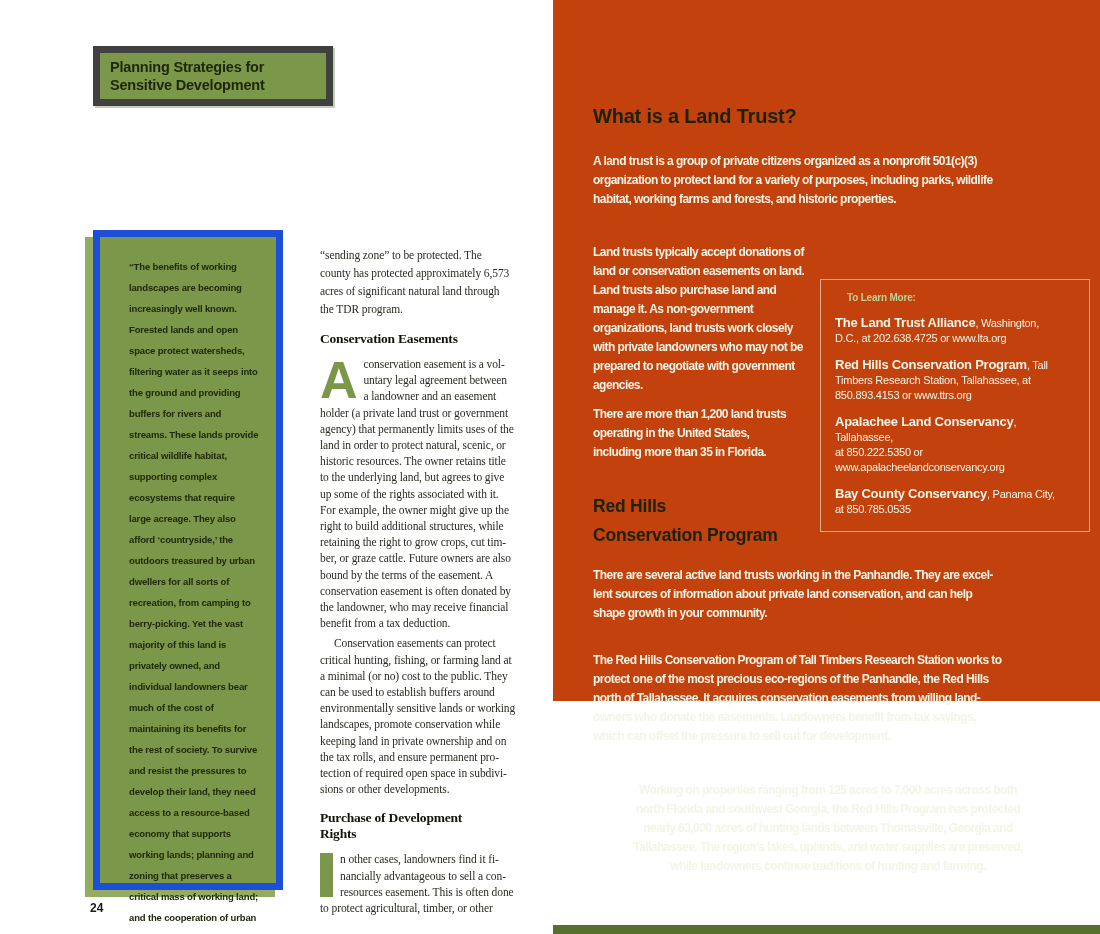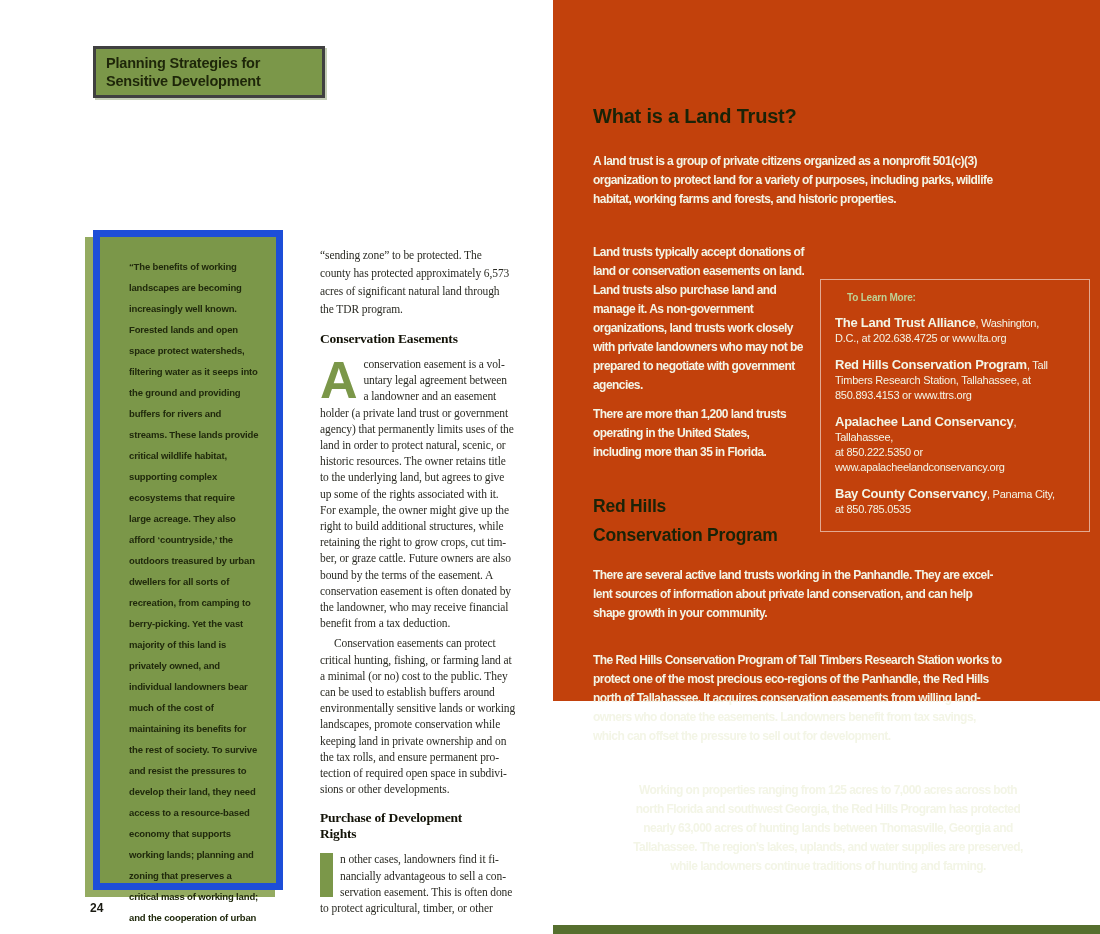--- a/index.html
+++ b/index.html
@@ -7,21 +7,21 @@
     width:1100px;height:934px;position:relative;background:#ffffff;
     font-family:"Liberation Sans",sans-serif;overflow:hidden;
   }
   .pre{white-space:pre-line;}
 
   
   .left-page{position:absolute;left:0;top:0;width:553px;height:934px;background:#fff;}
 
   .header-box{
     position:absolute;left:93px;top:46px;width:206px;height:35px;
-    background:#7b9749;border:3px solid #404040;
+    background:#7b9749;border:7px solid #404040;
     padding:5px 10px 6px 10px;
     box-shadow:2px 2px 0 rgba(90,115,48,.35);
   }
   .header-box .title{
     color:#1e2609;font-weight:bold;font-size:14.5px;line-height:18px;letter-spacing:-.2px;
   }
 
   .quote-box{
     position:absolute;left:93px;top:230px;width:190px;height:660px;
     background:#7b9749;border:7px solid #1d4ed8;
@@ -148,21 +148,21 @@
 environmentally sensitive lands or working
 landscapes, promote conservation while
 keeping land in private ownership and on
 the tax rolls, and ensure permanent pro-
 tection of required open space in subdivi-
 sions or other developments.</p>
     <h3 class="pre">Purchase of Development
 Rights</h3>
     <p class="tight pre"><span class="drop-cap-i">I</span><span>n other cases, landowners find it fi-
 nancially advantageous to sell a con-
-servation easement. This is often done
+resources easement. This is often done
 to protect agricultural, timber, or other</span></p>
   </div>
 
   <div class="page-number">24</div>
 </div>
 
 <div class="right-page">
 
   <h1>What is a Land Trust?</h1>
 

